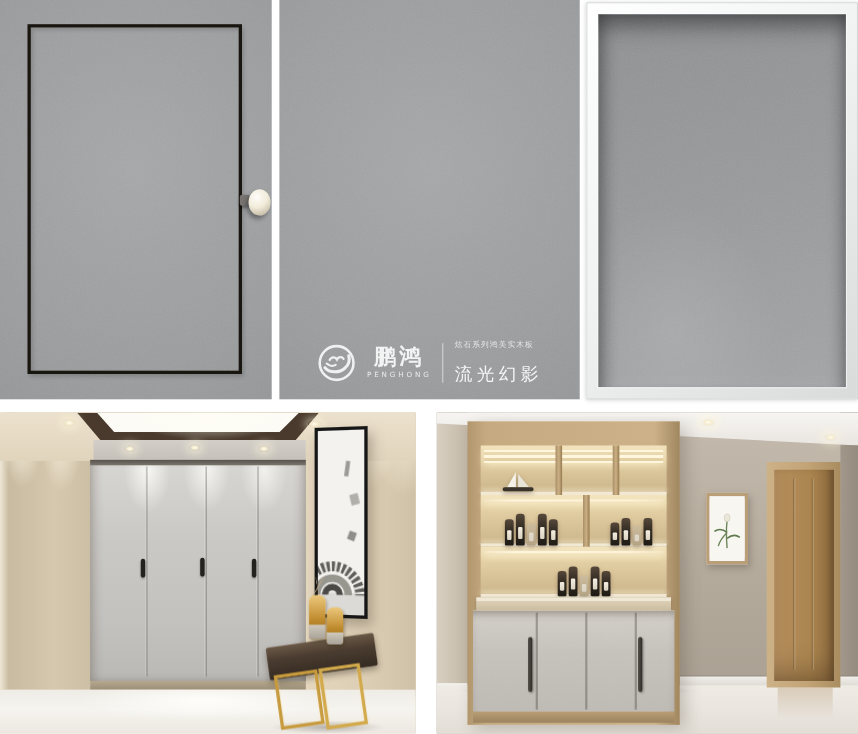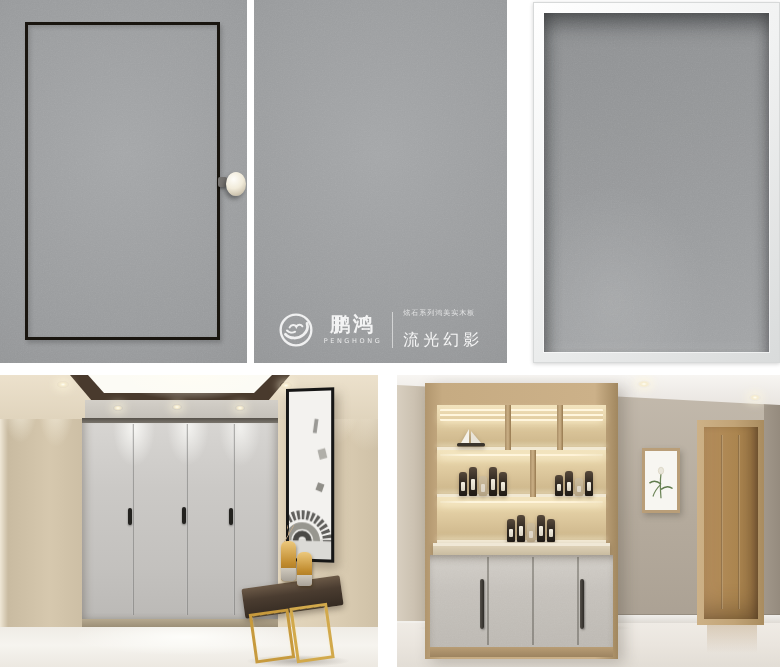--- a/index.html
+++ b/index.html
@@ -16,21 +16,21 @@
   .p1-frame{position:absolute;left:25px;top:22px;width:195px;height:318px;box-sizing:border-box;
             border:3px solid #19150f;
             box-shadow:2px 3px 4px rgba(0,0,0,.18), inset 2px 2px 4px rgba(0,0,0,.16);}
   .knob-stem{position:absolute;left:218px;top:177px;width:9px;height:10px;background:#767370;border-radius:2px;
              box-shadow:0 2px 3px rgba(0,0,0,.35);}
   .knob{position:absolute;left:226px;top:172px;width:20px;height:24px;border-radius:50%;
         background:radial-gradient(circle at 38% 30%, #fefdf9 0%, #f1ebda 45%, #cfc6b2 75%, #a79e8b 100%);
         box-shadow:-2px 3px 4px rgba(0,0,0,.35);}
 
   
-  .p2{left:254px;top:0;width:253px;height:363px;}
+  .p2{left:254px;top:0;width:273px;height:363px;}
   .logo{position:absolute;left:0;right:0;bottom:12px;display:flex;justify-content:center;align-items:center;
         gap:10px;color:rgba(255,255,255,.85);}
   .logo-emblem{width:36px;height:36px;flex:0 0 auto;color:rgba(255,255,255,.85);}
   .logo-brand{display:flex;flex-direction:column;align-items:center;}
   .logo-cn{font-size:20px;font-weight:600;letter-spacing:3px;line-height:1.05;color:rgba(255,255,255,.88);}
   .logo-en{font-size:6.5px;letter-spacing:2.6px;margin-top:2px;color:rgba(255,255,255,.8);text-align:right;}
   .logo-divider{width:1px;height:36px;background:rgba(255,255,255,.55);}
   .logo-right{display:flex;flex-direction:column;align-items:flex-start;}
   .logo-series{font-size:7px;letter-spacing:1px;color:rgba(255,255,255,.72);}
   .logo-product{font-size:16px;font-weight:500;letter-spacing:4px;margin-top:12px;color:rgba(255,255,255,.9);}

